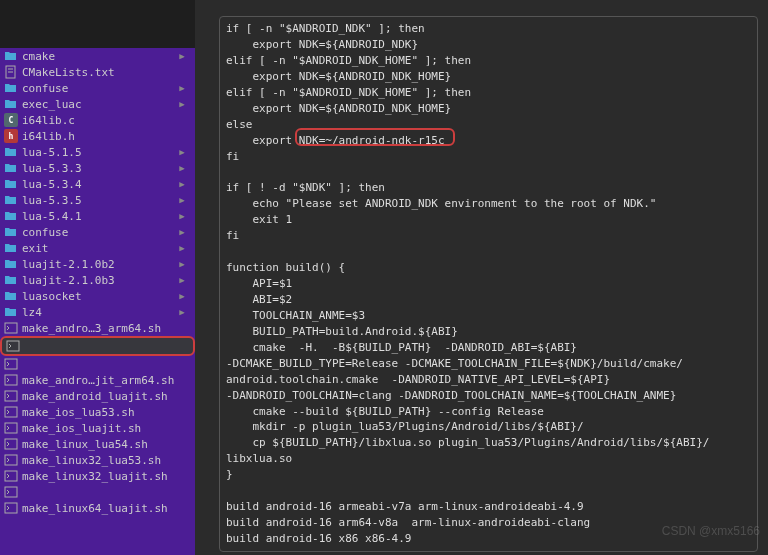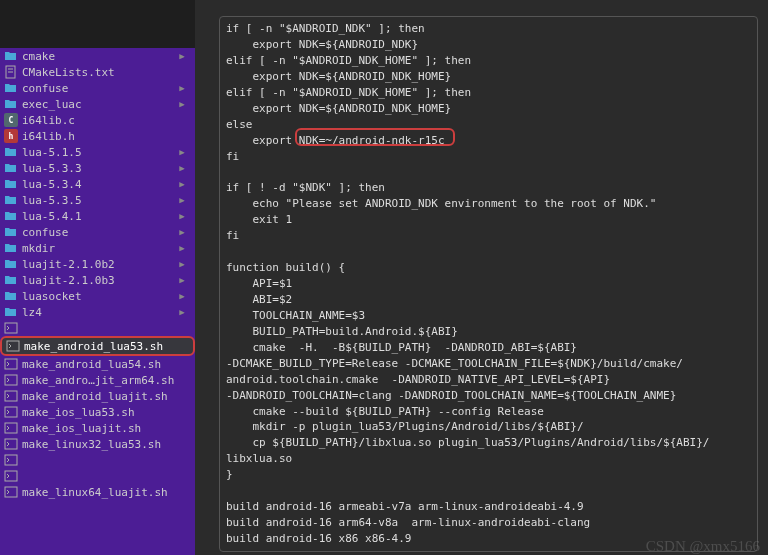--- a/index.html
+++ b/index.html
@@ -11,21 +11,21 @@
   .icon { width: 14px; height: 14px; margin-right: 4px; flex-shrink: 0; display: inline-flex; align-items: center; justify-content: center; font-size: 10px; }
   .folder-icon { color: #4aa8d8; }
   .c-icon { background: #51686e; color: #fff; font-weight: bold; font-size: 8px; border-radius: 2px; }
   .h-icon { background: #b33939; color: #fff; font-weight: bold; font-size: 8px; border-radius: 2px; }
   .sh-icon { color: #aaa; }
   .txt-icon { color: #aaa; }
   .label { flex: 0 1 auto; overflow: hidden; text-overflow: ellipsis; }
   .editor { flex: 1; background: #2b2b2b; padding: 16px 10px 10px 24px; position: relative; height: 100%; }
   .code { background: #2b2b2b; color: #ddd; font-family: Menlo, Consolas, monospace; font-size: 11px; line-height: 1.45; white-space: pre; border: 1px solid #555; border-radius: 4px; padding: 4px 6px; position: relative; }
   .highlight-box { position: absolute; border: 2px solid #cc3e3e; border-radius: 6px; pointer-events: none; }
-  .watermark { position: absolute; bottom: 0; right: 8px; color: rgba(180,180,180,0.25); font-size: 15px; font-family: Liberation Serif, serif; }
+  .watermark { position: absolute; bottom: 17px; right: 8px; color: rgba(180,180,180,0.25); font-size: 12px; font-family: Liberation Sans, sans-serif; }
 </style>
 </head>
 <body>
 
 <div class="sidebar" id="sidebar">
     <div class="tree-item">
       <span class="icon folder-icon">
         <svg width="14" height="14" viewBox="0 0 14 14">
           <path fill="#4aa8d8" d="M1 3 h4 l1 1 h6 v7 h-11 z"></path>
         </svg>
@@ -122,21 +122,21 @@
       </span>
       <span class="label">confuse</span>
       <span class="chevron">▶</span>
     </div>
     <div class="tree-item">
       <span class="icon folder-icon">
         <svg width="14" height="14" viewBox="0 0 14 14">
           <path fill="#4aa8d8" d="M1 3 h4 l1 1 h6 v7 h-11 z"></path>
         </svg>
       </span>
-      <span class="label">mkdir</span>
+      <span class="label">exit</span>
       <span class="chevron">▶</span>
     </div>
     <div class="tree-item">
       <span class="icon folder-icon">
         <svg width="14" height="14" viewBox="0 0 14 14">
           <path fill="#4aa8d8" d="M1 3 h4 l1 1 h6 v7 h-11 z"></path>
         </svg>
       </span>
       <span class="label">luajit-2.1.0b2</span>
       <span class="chevron">▶</span>
@@ -168,38 +168,37 @@
       <span class="label">lz4</span>
       <span class="chevron">▶</span>
     </div>
     <div class="tree-item">
       <span class="icon sh-icon">
         <svg width="14" height="14" viewBox="0 0 14 14">
           <rect x="1" y="2" width="12" height="10" fill="none" stroke="#aaa" stroke-width="1"></rect>
           <path d="M3 5 l2 2 l-2 2" stroke="#aaa" fill="none"></path>
         </svg>
       </span>
+      <span class="label">make_andro…3_arm64.sh</span>
     </div>
     <div class="tree-item selected">
       <span class="icon sh-icon">
         <svg width="14" height="14" viewBox="0 0 14 14">
           <rect x="1" y="2" width="12" height="10" fill="none" stroke="#aaa" stroke-width="1"></rect>
           <path d="M3 5 l2 2 l-2 2" stroke="#aaa" fill="none"></path>
         </svg>
       </span>
-      <span class="label">make_android_lua53.sh</span>
-    </div>
-    <div class="tree-item">
-      <span class="icon sh-icon">
-        <svg width="14" height="14" viewBox="0 0 14 14">
-          <rect x="1" y="2" width="12" height="10" fill="none" stroke="#aaa" stroke-width="1"></rect>
-          <path d="M3 5 l2 2 l-2 2" stroke="#aaa" fill="none"></path>
-        </svg>
-      </span>
-      <span class="label">make_android_lua54.sh</span>
+    </div>
+    <div class="tree-item">
+      <span class="icon sh-icon">
+        <svg width="14" height="14" viewBox="0 0 14 14">
+          <rect x="1" y="2" width="12" height="10" fill="none" stroke="#aaa" stroke-width="1"></rect>
+          <path d="M3 5 l2 2 l-2 2" stroke="#aaa" fill="none"></path>
+        </svg>
+      </span>
     </div>
     <div class="tree-item">
       <span class="icon sh-icon">
         <svg width="14" height="14" viewBox="0 0 14 14">
           <rect x="1" y="2" width="12" height="10" fill="none" stroke="#aaa" stroke-width="1"></rect>
           <path d="M3 5 l2 2 l-2 2" stroke="#aaa" fill="none"></path>
         </svg>
       </span>
       <span class="label">make_andro…jit_arm64.sh</span>
     </div>
@@ -230,29 +229,39 @@
       </span>
       <span class="label">make_ios_luajit.sh</span>
     </div>
     <div class="tree-item">
       <span class="icon sh-icon">
         <svg width="14" height="14" viewBox="0 0 14 14">
           <rect x="1" y="2" width="12" height="10" fill="none" stroke="#aaa" stroke-width="1"></rect>
           <path d="M3 5 l2 2 l-2 2" stroke="#aaa" fill="none"></path>
         </svg>
       </span>
+      <span class="label">make_linux_lua54.sh</span>
+    </div>
+    <div class="tree-item">
+      <span class="icon sh-icon">
+        <svg width="14" height="14" viewBox="0 0 14 14">
+          <rect x="1" y="2" width="12" height="10" fill="none" stroke="#aaa" stroke-width="1"></rect>
+          <path d="M3 5 l2 2 l-2 2" stroke="#aaa" fill="none"></path>
+        </svg>
+      </span>
       <span class="label">make_linux32_lua53.sh</span>
     </div>
     <div class="tree-item">
       <span class="icon sh-icon">
         <svg width="14" height="14" viewBox="0 0 14 14">
           <rect x="1" y="2" width="12" height="10" fill="none" stroke="#aaa" stroke-width="1"></rect>
           <path d="M3 5 l2 2 l-2 2" stroke="#aaa" fill="none"></path>
         </svg>
       </span>
+      <span class="label">make_linux32_luajit.sh</span>
     </div>
     <div class="tree-item">
       <span class="icon sh-icon">
         <svg width="14" height="14" viewBox="0 0 14 14">
           <rect x="1" y="2" width="12" height="10" fill="none" stroke="#aaa" stroke-width="1"></rect>
           <path d="M3 5 l2 2 l-2 2" stroke="#aaa" fill="none"></path>
         </svg>
       </span>
     </div>
     <div class="tree-item">

